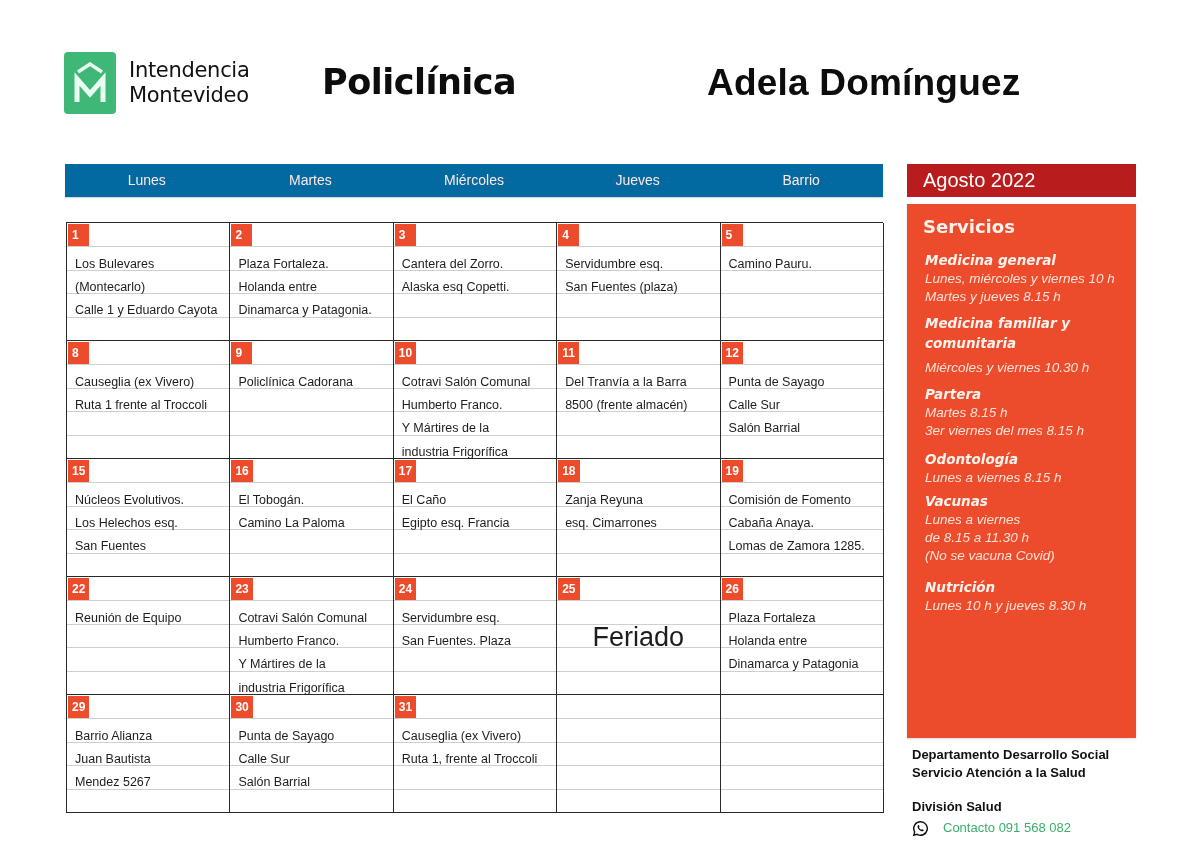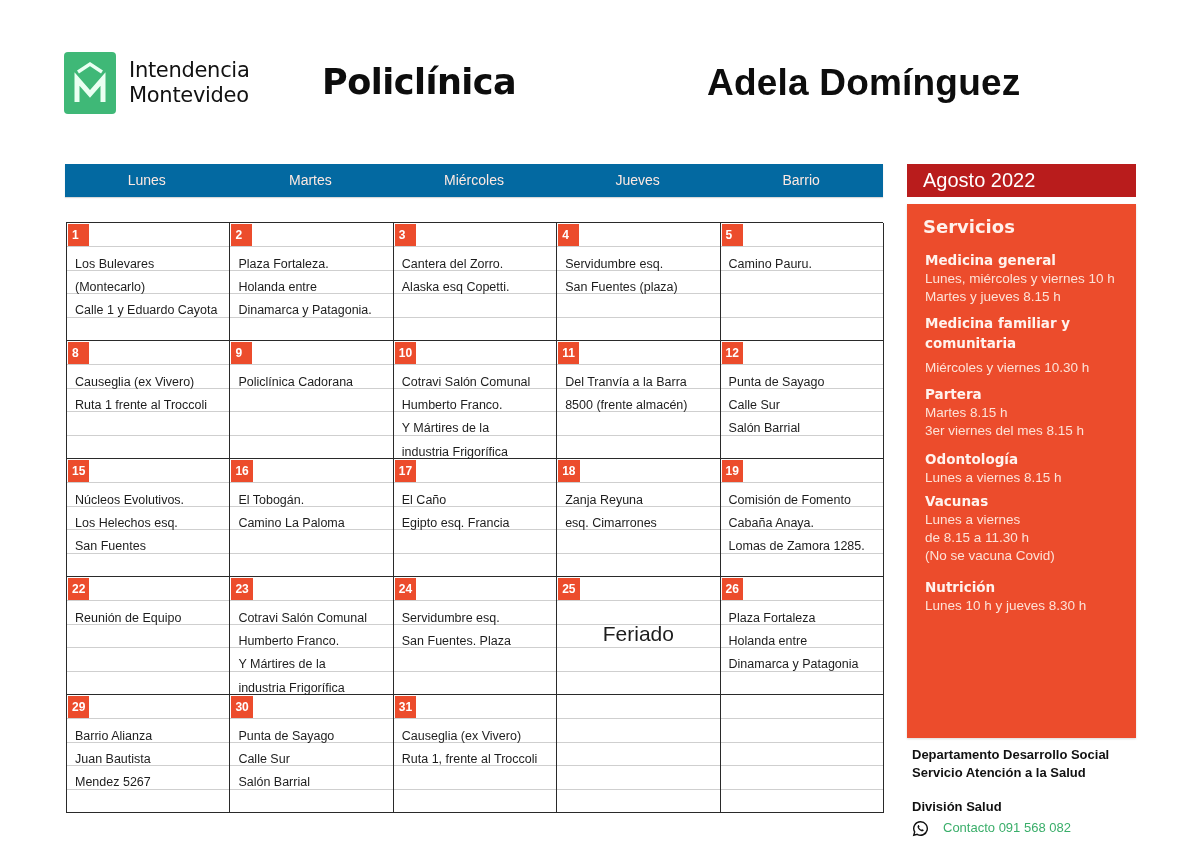--- a/index.html
+++ b/index.html
@@ -32,31 +32,31 @@
           background:
             linear-gradient(#cfcfcf,#cfcfcf) 0 23px / 100% 1px no-repeat,
             linear-gradient(#cfcfcf,#cfcfcf) 0 47px / 100% 1px no-repeat,
             linear-gradient(#cfcfcf,#cfcfcf) 0 70px / 100% 1px no-repeat,
             linear-gradient(#cfcfcf,#cfcfcf) 0 94px / 100% 1px no-repeat,
             #fff; }
   .daynum { position: absolute; left: 1px; top: 1px; min-width: 21px; height: 22px; padding: 0 4px;
             background: #ec4c2c; color: #fff; font-size: 12px; font-weight: bold; line-height: 22px; }
   .lines { position: absolute; left: 8px; top: 30px; right: 2px; }
   .lines div { font-size: 12.5px; line-height: 23.2px; height: 23.2px; white-space: nowrap; color: #1d1d1d; }
-  .feriado { position: absolute; left: 0; right: 0; top: 45px; text-align: center; font-size: 21px;
+  .feriado { position: absolute; left: 0; right: 0; top: 45px; text-align: center; font-size: 27px;
              color: #1d1d1d; }
 
   
   .month { position: absolute; left: 907px; top: 164px; width: 229px; height: 33px; background: #b91c1c;
            color: #fff; font-weight: normal; font-size: 20px; line-height: 33px; padding-left: 16px; }
   .services { position: absolute; left: 907px; top: 204px; width: 229px; height: 534px; background: #ec4c2c;
               color: #fde4da; padding: 12px 0 0 16px; box-shadow: 0 1px 2px rgba(0,0,0,0.15); }
   .services h2 { font-family: "DejaVu Sans", sans-serif; font-size: 18px; font-weight: bold; color: #fff1ec;
                  margin-bottom: 13px; }
-  .svc { margin-left: 2px; }
+  .svc { margin-left: 2px; font-style: italic; }
   .svc-name { font-family: "DejaVu Sans", sans-serif; font-size: 13.5px; font-weight: bold; color: #fff3ee;
               line-height: 20px; }
   .svc-line { font-size: 13.5px; line-height: 18px; color: #fde2d7; white-space: nowrap; }
   .notes { position: absolute; left: 14px; top: 468px; font-family: "DejaVu Sans", sans-serif; font-size: 11px;
            font-weight: bold; color: #fde2d7; line-height: 17px; white-space: nowrap; }
   .notes .n2 { margin-top: 9px; }
 
   .footer { position: absolute; left: 912px; top: 746px; font-size: 13px; color: #111; line-height: 18px; font-weight: bold; }
   .footer .division { margin-top: 16px; }
   .contact { display: flex; align-items: center; margin-top: 3px; }

